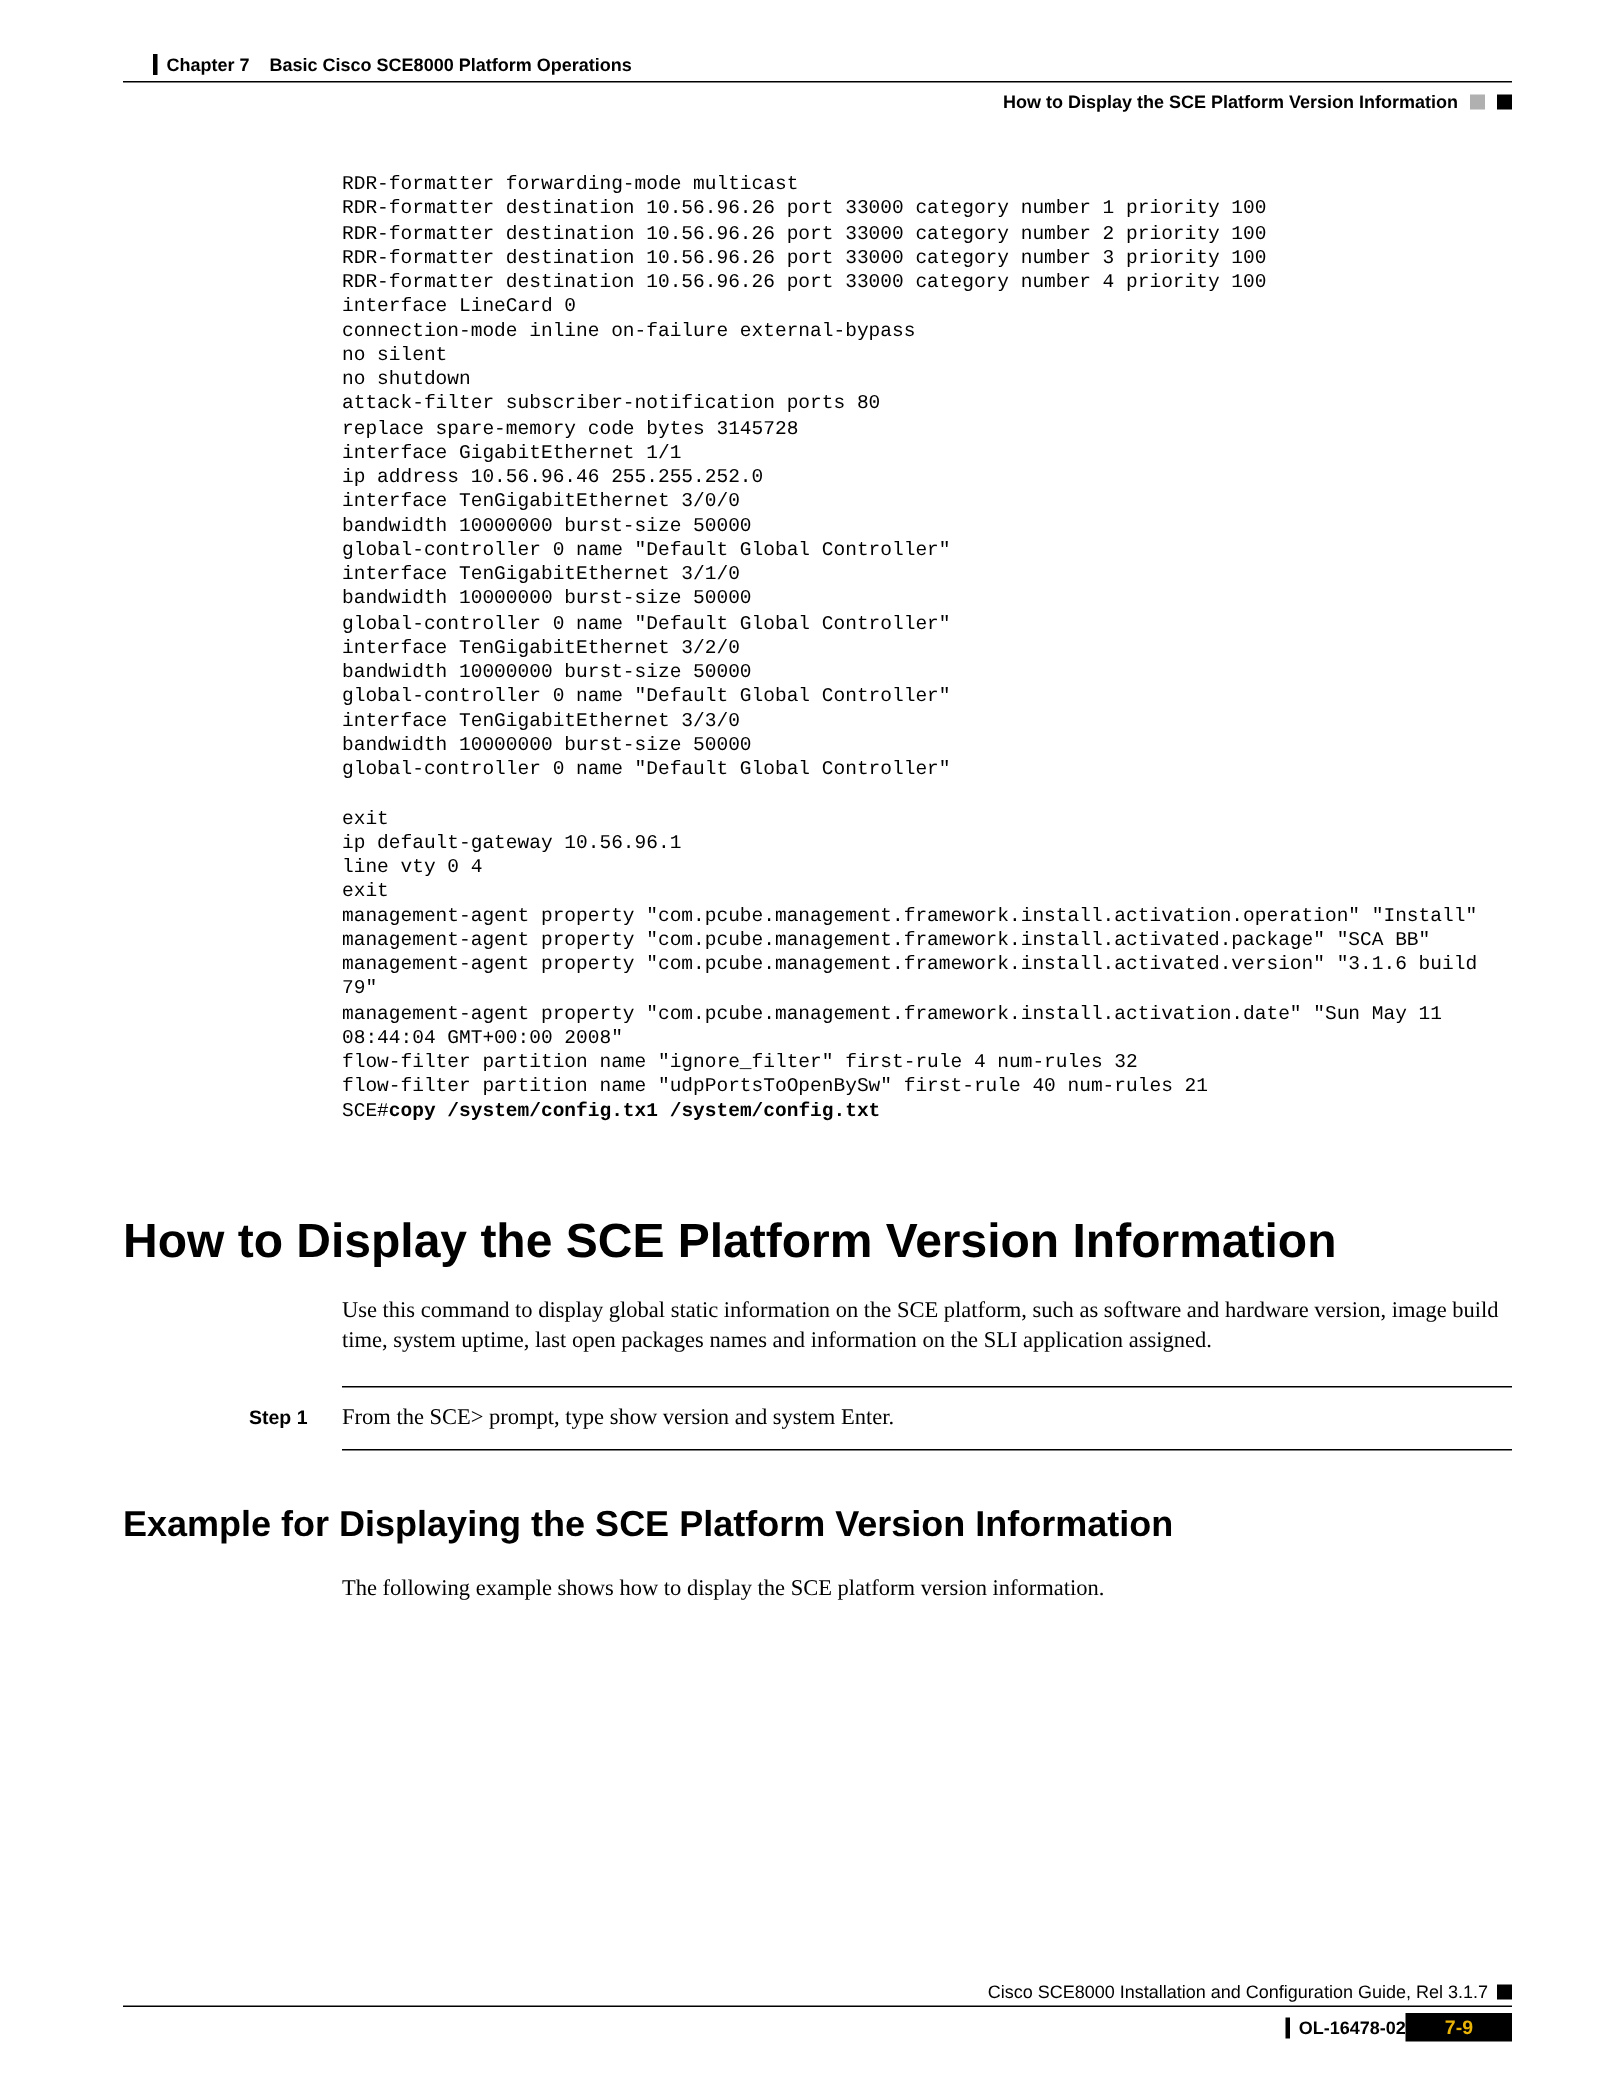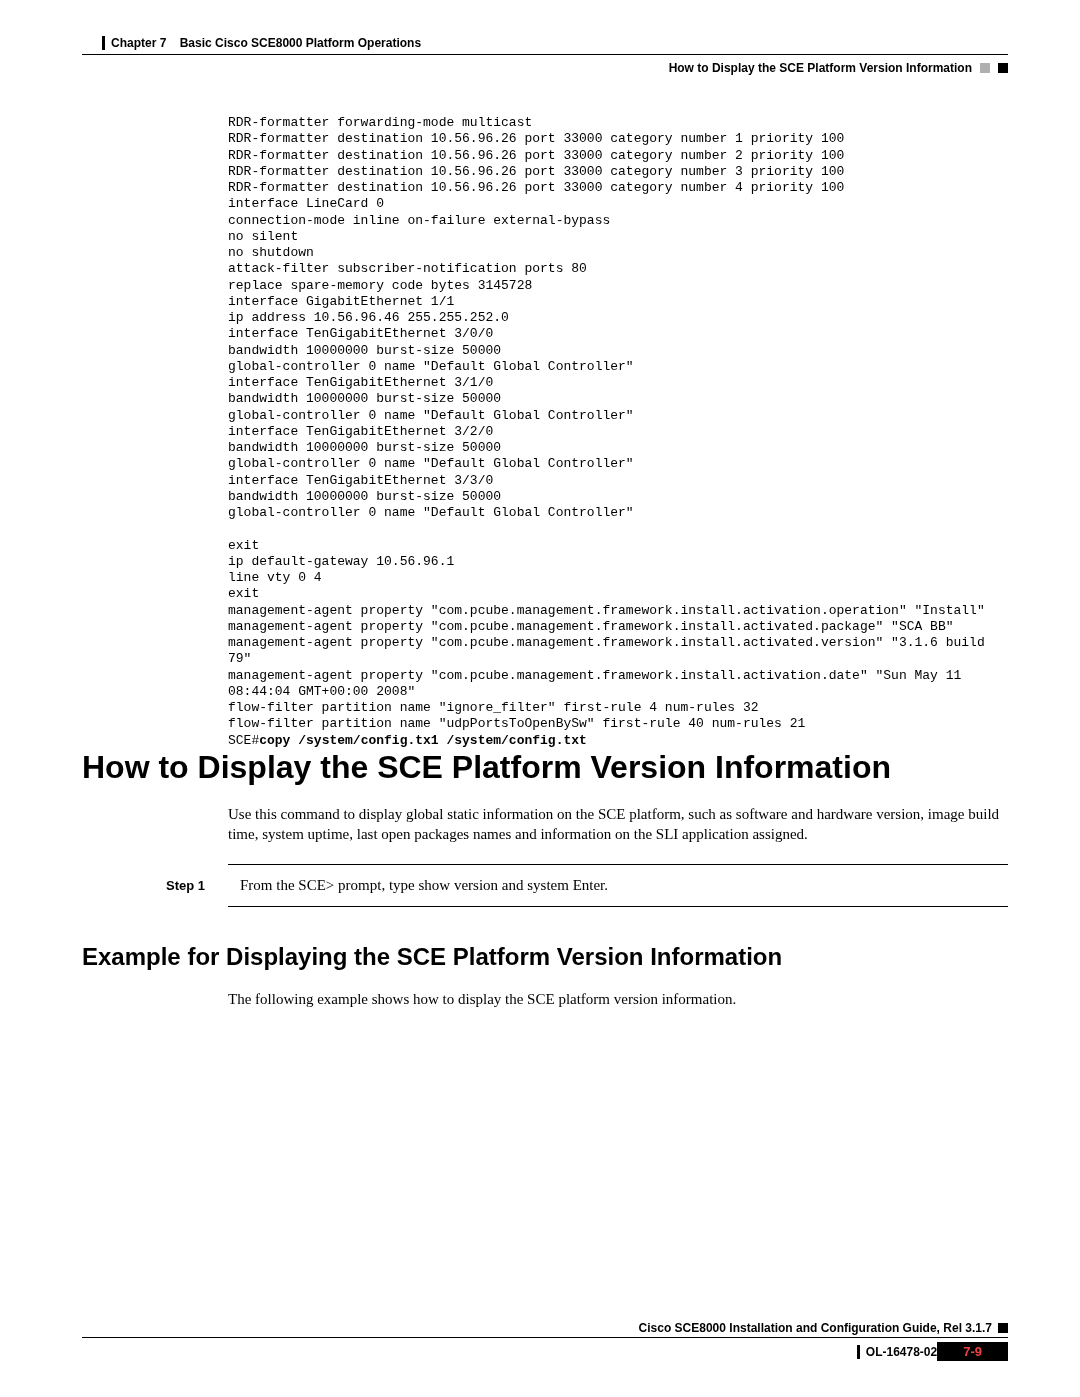--- a/index.html
+++ b/index.html
@@ -64,20 +64,21 @@
       font-size: 12px;
       font-weight: bold;
     }
     .config-block {
       font-family: 'Courier New', Courier, monospace;
       font-size: 13px;
       line-height: 1.25;
       white-space: pre-wrap;
       margin-left: 146px;
       margin-right: 0;
+      margin-bottom: 60px;
     }
     .config-last-line {
       font-family: 'Courier New', Courier, monospace;
       font-size: 13px;
       line-height: 1.25;
     }
     .config-last-line .cmd {
       font-weight: bold;
     }
     .h1 {
@@ -96,21 +97,21 @@
     .step-hr {
       border: none;
       border-top: 1.5px solid #000;
       margin-left: 146px;
       margin-bottom: 12px;
       margin-top: 12px;
     }
     .step-row {
       display: flex;
       align-items: baseline;
-      gap: 24px;
+      gap: 12px;
       margin-left: 84px;
       margin-bottom: 4px;
     }
     .step-label {
       font-family: Arial, Helvetica, sans-serif;
       font-size: 13px;
       font-weight: bold;
       min-width: 50px;
     }
     .step-text {
@@ -141,40 +142,40 @@
     .footer-title-row {
       display: flex;
       justify-content: flex-end;
       gap: 6px;
       align-items: center;
       margin-bottom: 2px;
     }
     .footer-title {
       font-family: Arial, Helvetica, sans-serif;
       font-size: 12px;
-      font-weight: bold;
+      font-weight: normal;
     }
     .footer-bottom-row {
       display: flex;
       justify-content: flex-end;
       align-items: center;
     }
     .footer-left {
       display: flex;
       align-items: center;
       gap: 6px;
     }
     .doc-id {
       font-family: Arial, Helvetica, sans-serif;
       font-size: 12px;
       font-weight: bold;
     }
     .page-box {
       background: #000;
-      color: #ef4444;
+      color: #eab308;
       font-family: Arial, Helvetica, sans-serif;
       font-size: 13px;
       font-weight: bold;
       padding: 2px 26px;
     }
   </style>
 </head>
 <body>
 
 <div class="header-row">

